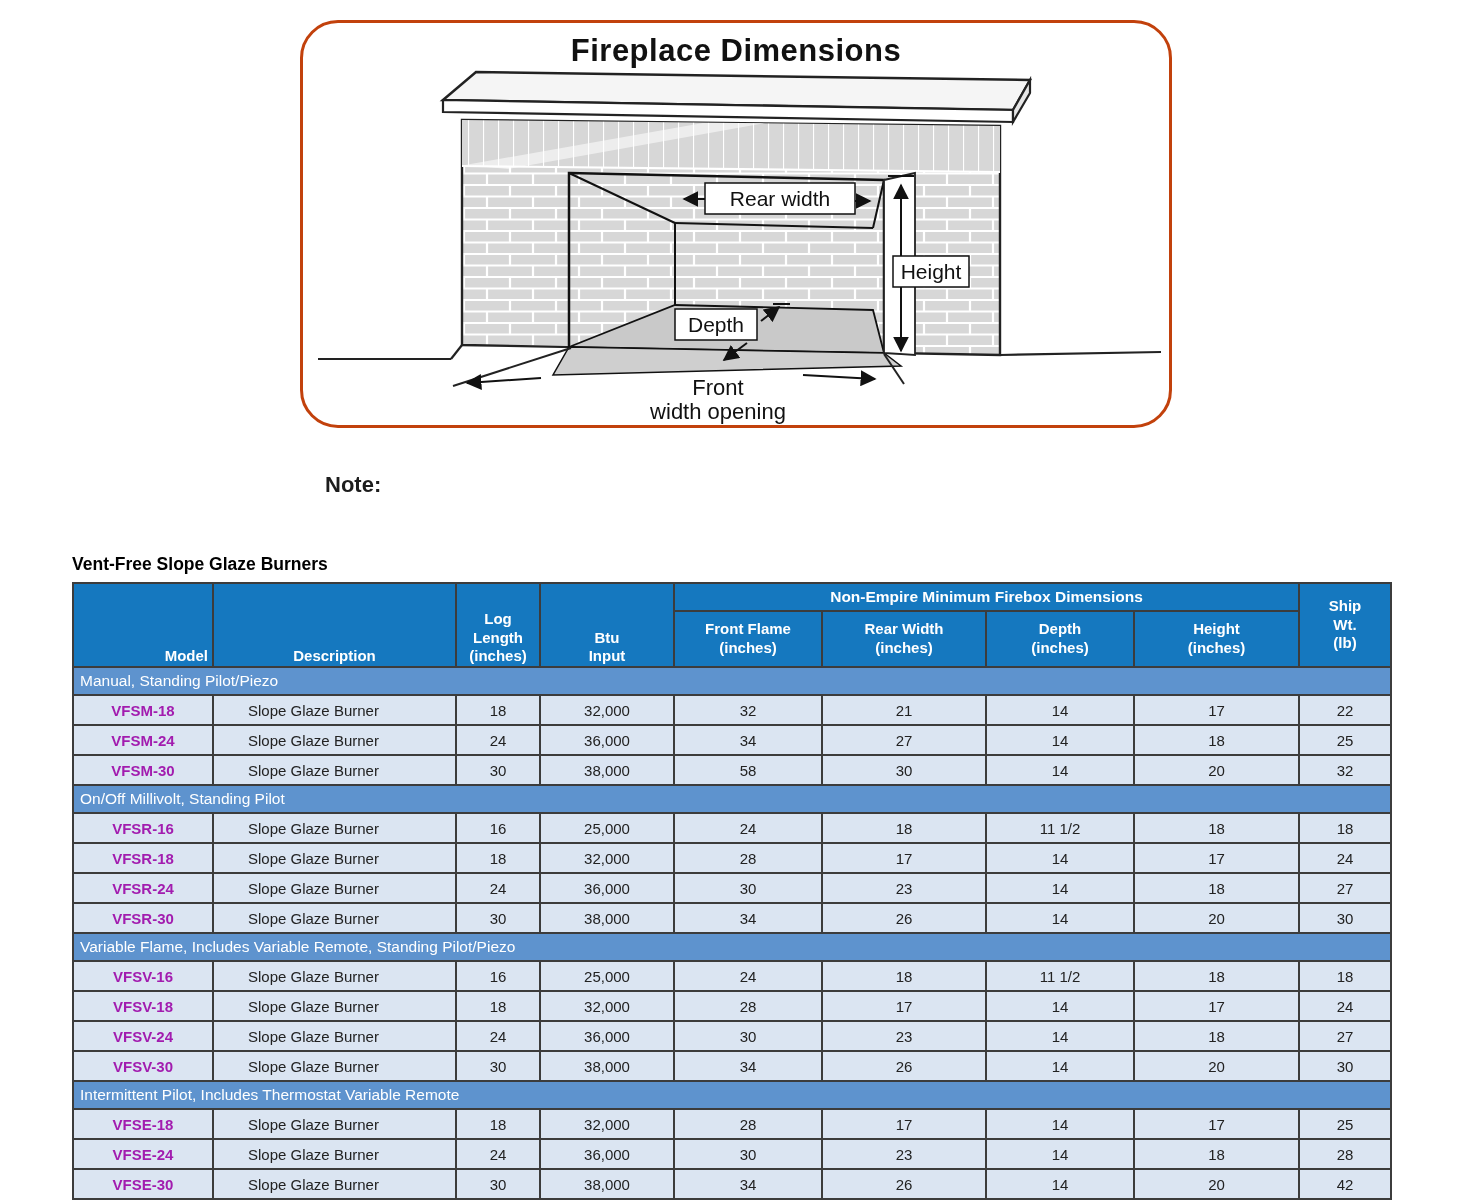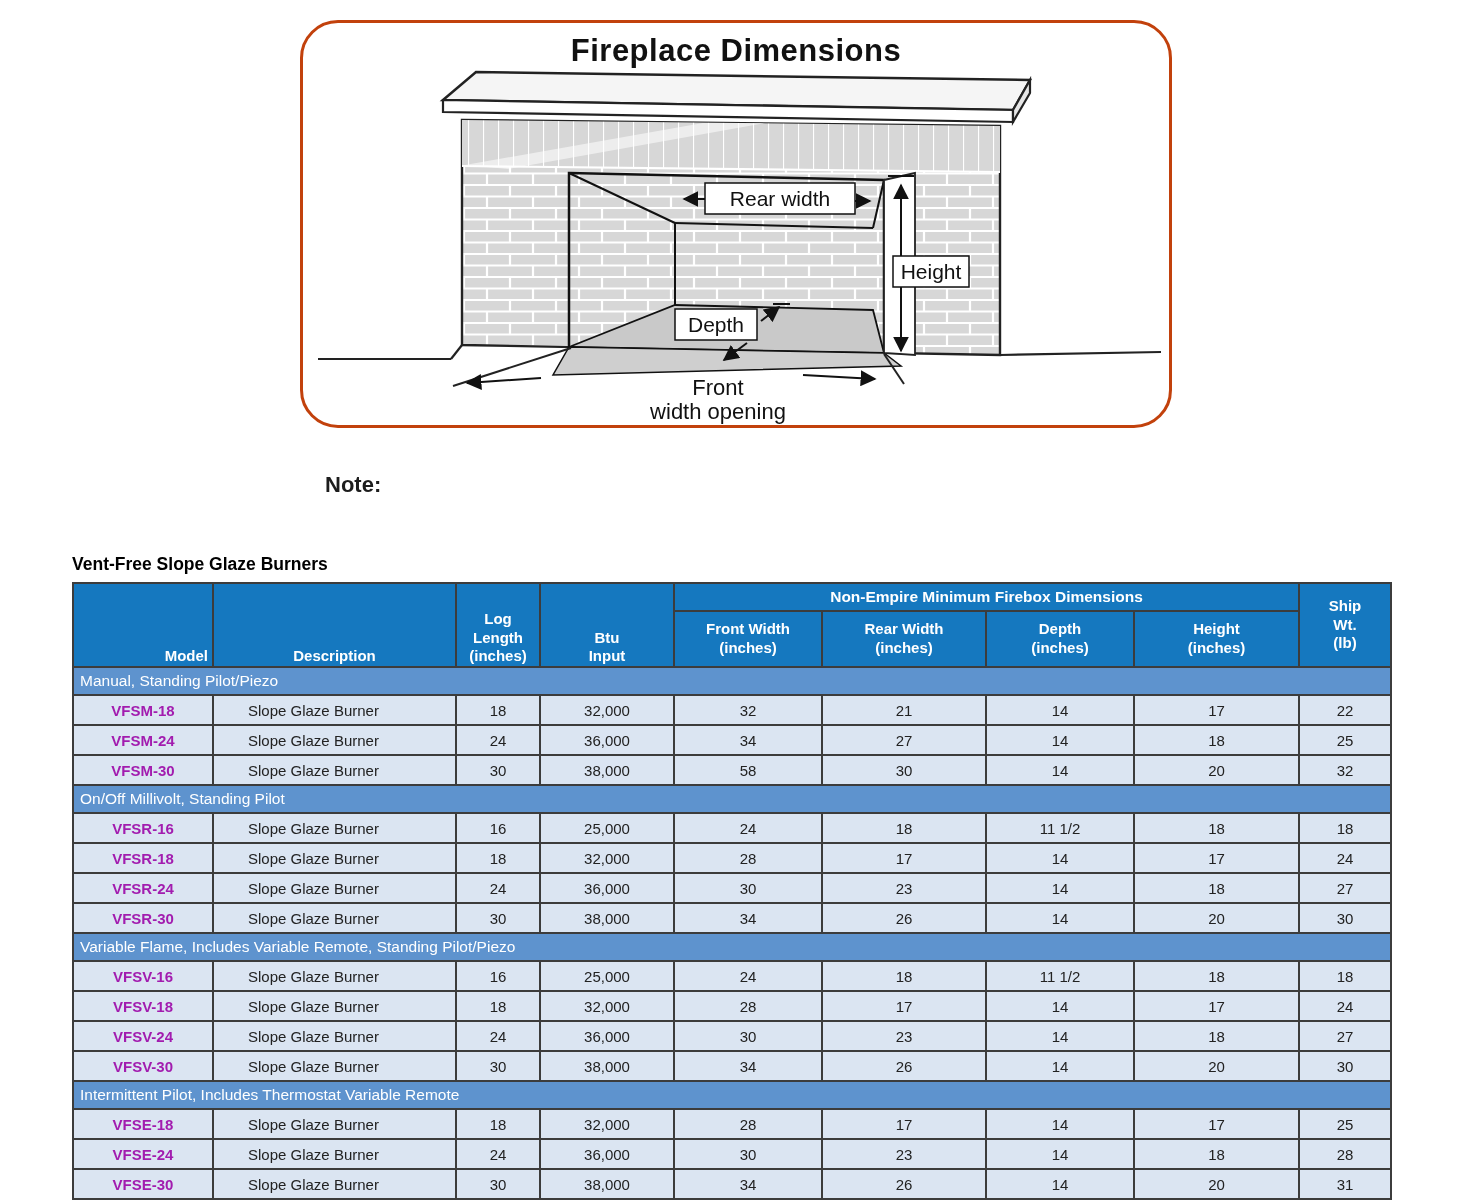--- a/index.html
+++ b/index.html
@@ -152,21 +152,21 @@
 Length
 (inches)</th>
       <th rowspan="2" class="h-bottom">Btu
 Input</th>
       <th colspan="4" class="group-th">Non-Empire Minimum Firebox Dimensions</th>
       <th rowspan="2" class="h-middle">Ship
 Wt.
 (lb)</th>
     </tr>
     <tr class="hdr-sub">
-      <th class="h-middle">Front Width
+      <th class="h-middle">Front Flame
 (inches)</th>
       <th class="h-middle">Rear Width
 (inches)</th>
       <th class="h-middle">Depth
 (inches)</th>
       <th class="h-middle">Height
 (inches)</th>
     </tr>
   </thead>
   <tbody>
@@ -327,16 +327,16 @@
       </tr>
       <tr class="data-row">
         <td class="c-model">VFSE-30</td>
         <td class="c-desc">Slope Glaze Burner</td>
         <td class="c-num">30</td>
         <td class="c-num">38,000</td>
         <td class="c-num">34</td>
         <td class="c-num">26</td>
         <td class="c-num">14</td>
         <td class="c-num">20</td>
-        <td class="c-num">31</td>
+        <td class="c-num">42</td>
       </tr>
     </tbody>
 </table>
 
 </body></html>

